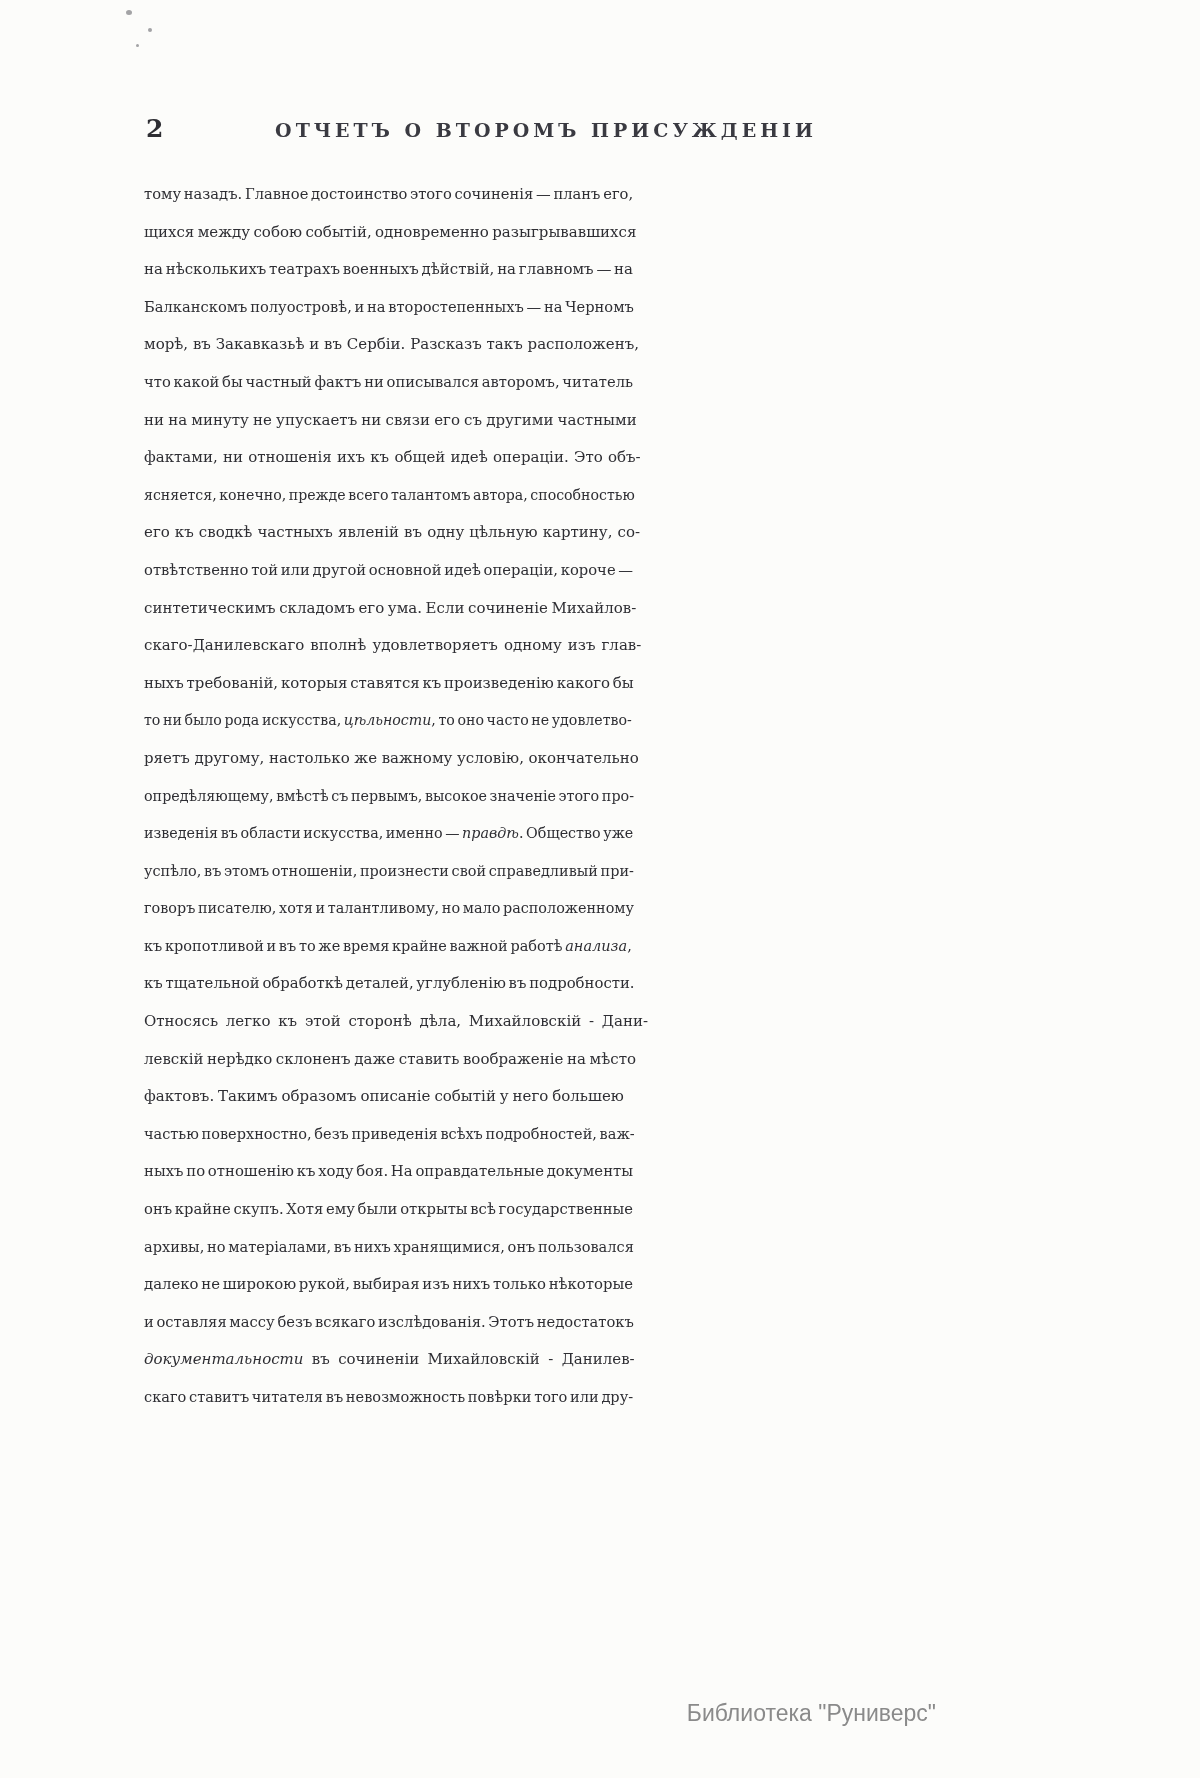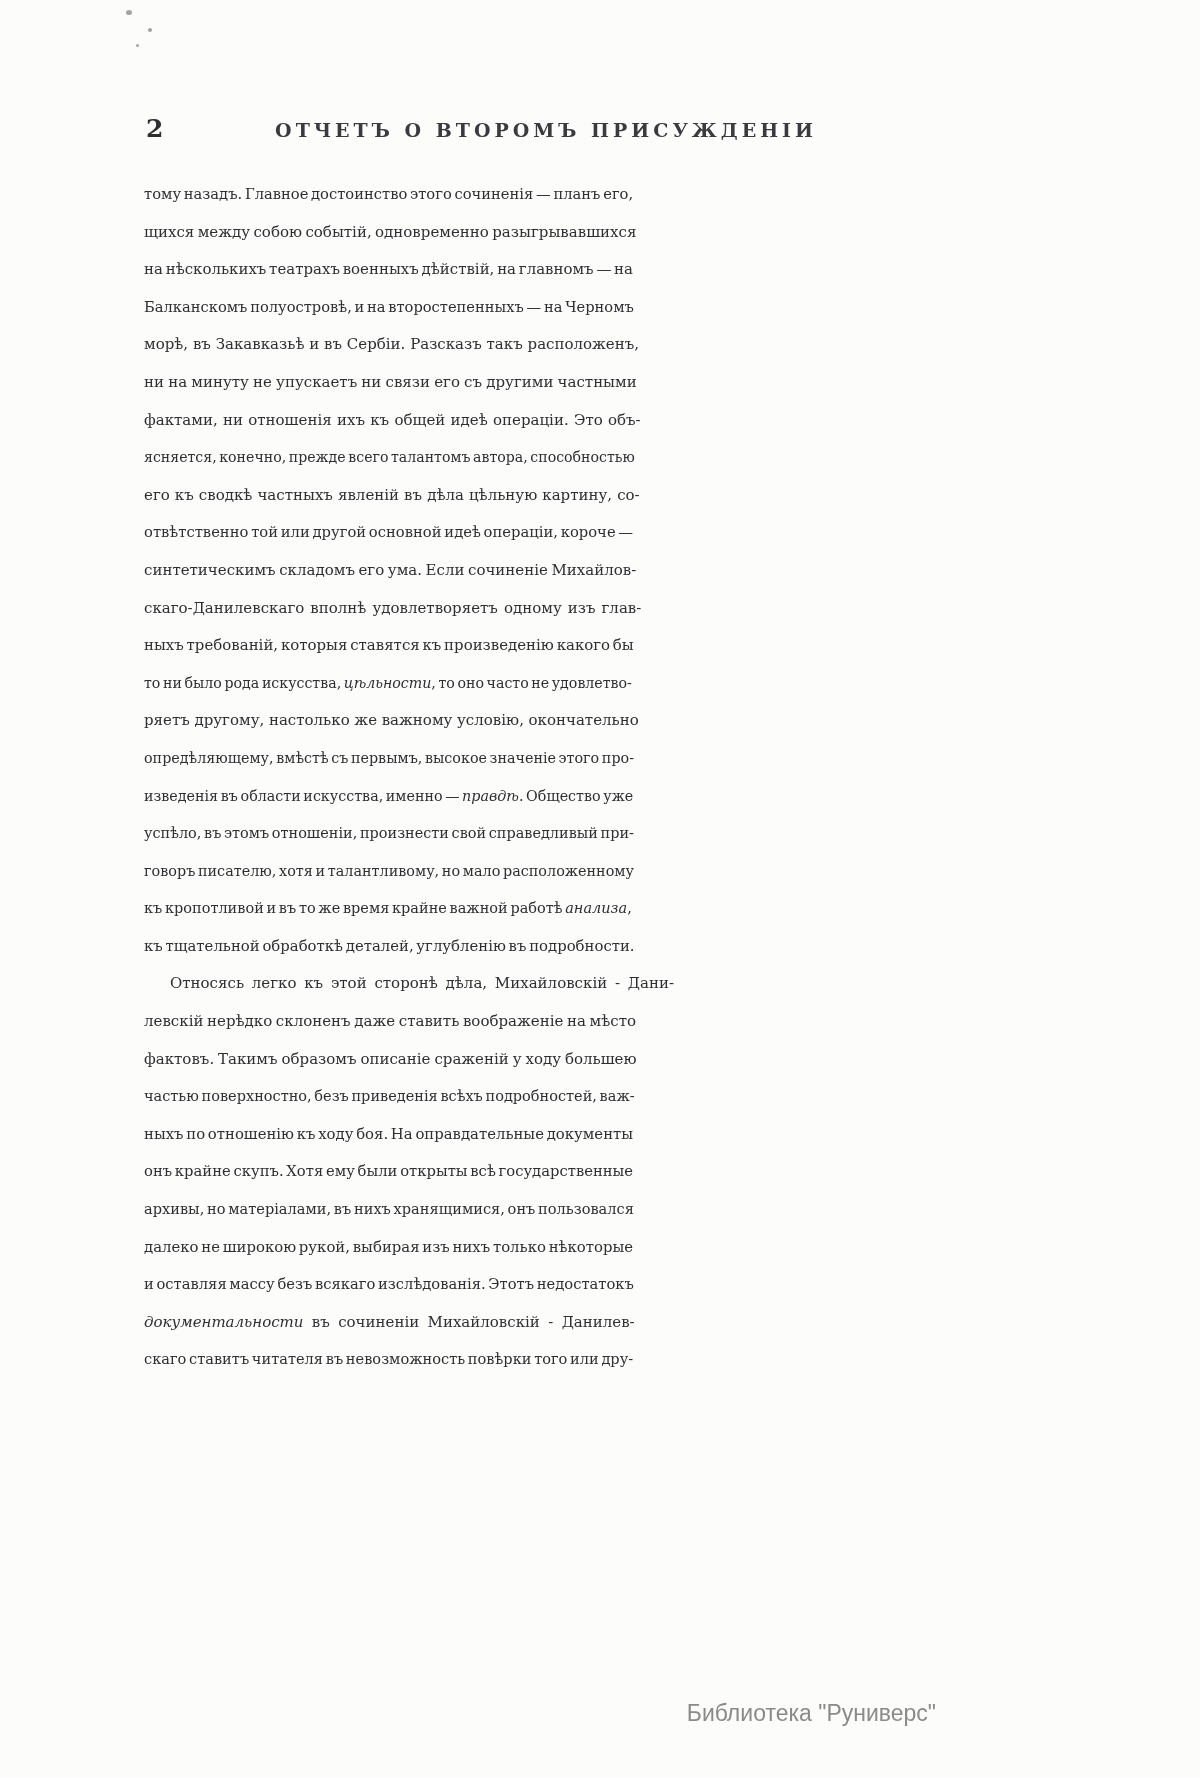--- a/index.html
+++ b/index.html
@@ -76,39 +76,40 @@
     <span class="pagenum">2</span>
     <span class="running-title">ОТЧЕТЪ О ВТОРОМЪ ПРИСУЖДЕНІИ</span>
   </div>
 
   <div class="body-text">
       <div class="line"><span class="line-inner" style="word-spacing: -2px; transform: scaleX(0.9799);"><span class="seg">тому назадъ. Главное достоинство этого сочиненія — планъ его,</span></span></div>
       <div class="line"><span class="line-inner" style="word-spacing: -1.37px;"><span class="seg">щихся между собою событій, одновременно разыгрывавшихся</span></span></div>
       <div class="line"><span class="line-inner" style="word-spacing: -2px; transform: scaleX(0.9977);"><span class="seg">на нѣсколькихъ театрахъ военныхъ дѣйствій, на главномъ — на</span></span></div>
       <div class="line"><span class="line-inner" style="word-spacing: -2px; transform: scaleX(0.9774);"><span class="seg">Балканскомъ полуостровѣ, и на второстепенныхъ — на Черномъ</span></span></div>
       <div class="line"><span class="line-inner" style="word-spacing: 0.02px;"><span class="seg">морѣ, въ Закавказьѣ и въ Сербіи. Разсказъ такъ расположенъ,</span></span></div>
+      <div class="line"><span class="line-inner" style="word-spacing: -2px; transform: scaleX(0.9822);"><span class="seg">что какой бы частный фактъ ни описывался авторомъ, читатель</span></span></div>
       <div class="line"><span class="line-inner" style="word-spacing: -0.6px;"><span class="seg">ни на минуту не упускаетъ ни связи его съ другими частными</span></span></div>
       <div class="line"><span class="line-inner" style="word-spacing: 0.5px;"><span class="seg">фактами, ни отношенія ихъ къ общей идеѣ операціи. Это объ-</span></span></div>
       <div class="line"><span class="line-inner" style="word-spacing: -2px; transform: scaleX(0.9422);"><span class="seg">ясняется, конечно, прежде всего талантомъ автора, способностью</span></span></div>
-      <div class="line"><span class="line-inner" style="word-spacing: 0.29px;"><span class="seg">его къ сводкѣ частныхъ явленій въ дѣла цѣльную картину, со-</span></span></div>
+      <div class="line"><span class="line-inner" style="word-spacing: 0.29px;"><span class="seg">его къ сводкѣ частныхъ явленій въ одну цѣльную картину, со-</span></span></div>
       <div class="line"><span class="line-inner" style="word-spacing: -2px; transform: scaleX(0.9835);"><span class="seg">отвѣтственно той или другой основной идеѣ операціи, короче —</span></span></div>
       <div class="line"><span class="line-inner" style="word-spacing: -1.21px;"><span class="seg">синтетическимъ складомъ его ума. Если сочиненіе Михайлов-</span></span></div>
       <div class="line"><span class="line-inner" style="word-spacing: 1.27px;"><span class="seg">скаго-Данилевскаго вполнѣ удовлетворяетъ одному изъ глав-</span></span></div>
       <div class="line"><span class="line-inner" style="word-spacing: -2px; transform: scaleX(0.9972);"><span class="seg">ныхъ требованій, которыя ставятся къ произведенію какого бы</span></span></div>
       <div class="line"><span class="line-inner" style="word-spacing: -2px; transform: scaleX(0.9451);"><span class="seg">то ни было рода искусства, </span><span class="seg i">цѣльности</span><span class="seg">, то оно часто не удовлетво-</span></span></div>
       <div class="line"><span class="line-inner" style="word-spacing: -0.11px;"><span class="seg">ряетъ другому, настолько же важному условію, окончательно</span></span></div>
       <div class="line"><span class="line-inner" style="word-spacing: -2px; transform: scaleX(0.9533);"><span class="seg">опредѣляющему, вмѣстѣ съ первымъ, высокое значеніе этого про-</span></span></div>
       <div class="line"><span class="line-inner" style="word-spacing: -2px; transform: scaleX(0.952);"><span class="seg">изведенія въ области искусства, именно — </span><span class="seg i">правдѣ</span><span class="seg">. Общество уже</span></span></div>
       <div class="line"><span class="line-inner" style="word-spacing: -2px; transform: scaleX(0.9626);"><span class="seg">успѣло, въ этомъ отношеніи, произнести свой справедливый при-</span></span></div>
       <div class="line"><span class="line-inner" style="word-spacing: -2px; transform: scaleX(0.9585);"><span class="seg">говоръ писателю, хотя и талантливому, но мало расположенному</span></span></div>
       <div class="line"><span class="line-inner" style="word-spacing: -2px; transform: scaleX(0.9662);"><span class="seg">къ кропотливой и въ то же время крайне важной работѣ </span><span class="seg i">анализа</span><span class="seg">,</span></span></div>
       <div class="line"><span class="line-inner" style="word-spacing: -2px; transform: scaleX(0.9905);"><span class="seg">къ тщательной обработкѣ деталей, углубленію въ подробности.</span></span></div>
-      <div class="line"><span class="line-inner" style="word-spacing: 2.99px; margin-left: 26px;"><span class="seg">Относясь легко къ этой сторонѣ дѣла, Михайловскій - Дани-</span></span></div>
+      <div class="line"><span class="line-inner" style="word-spacing: 2.99px;"><span class="seg">Относясь легко къ этой сторонѣ дѣла, Михайловскій - Дани-</span></span></div>
       <div class="line"><span class="line-inner" style="word-spacing: -1.13px;"><span class="seg">левскій нерѣдко склоненъ даже ставить воображеніе на мѣсто</span></span></div>
-      <div class="line"><span class="line-inner" style="word-spacing: -0.86px;"><span class="seg">фактовъ. Такимъ образомъ описаніе сраженій у ходу большею</span></span></div>
+      <div class="line"><span class="line-inner" style="word-spacing: -0.86px;"><span class="seg">фактовъ. Такимъ образомъ описаніе событій у него большею</span></span></div>
       <div class="line"><span class="line-inner" style="word-spacing: -2px; transform: scaleX(0.9664);"><span class="seg">частью поверхностно, безъ приведенія всѣхъ подробностей, важ-</span></span></div>
       <div class="line"><span class="line-inner" style="word-spacing: -2px; transform: scaleX(0.9899);"><span class="seg">ныхъ по отношенію къ ходу боя. На оправдательные документы</span></span></div>
       <div class="line"><span class="line-inner" style="word-spacing: -2px; transform: scaleX(0.9844);"><span class="seg">онъ крайне скупъ. Хотя ему были открыты всѣ государственные</span></span></div>
       <div class="line"><span class="line-inner" style="word-spacing: -2px; transform: scaleX(0.9709);"><span class="seg">архивы, но матеріалами, въ нихъ хранящимися, онъ пользовался</span></span></div>
       <div class="line"><span class="line-inner" style="word-spacing: -2px; transform: scaleX(0.9912);"><span class="seg">далеко не широкою рукой, выбирая изъ нихъ только нѣкоторые</span></span></div>
       <div class="line"><span class="line-inner" style="word-spacing: -2px; transform: scaleX(0.98);"><span class="seg">и оставляя массу безъ всякаго изслѣдованія. Этотъ недостатокъ</span></span></div>
       <div class="line"><span class="line-inner" style="word-spacing: 3.58px;"><span class="seg i">документальности</span><span class="seg"> въ сочиненіи Михайловскій - Данилев-</span></span></div>
       <div class="line"><span class="line-inner" style="word-spacing: -2px; transform: scaleX(0.9708);"><span class="seg">скаго ставитъ читателя въ невозможность повѣрки того или дру-</span></span></div>
     </div>
 

